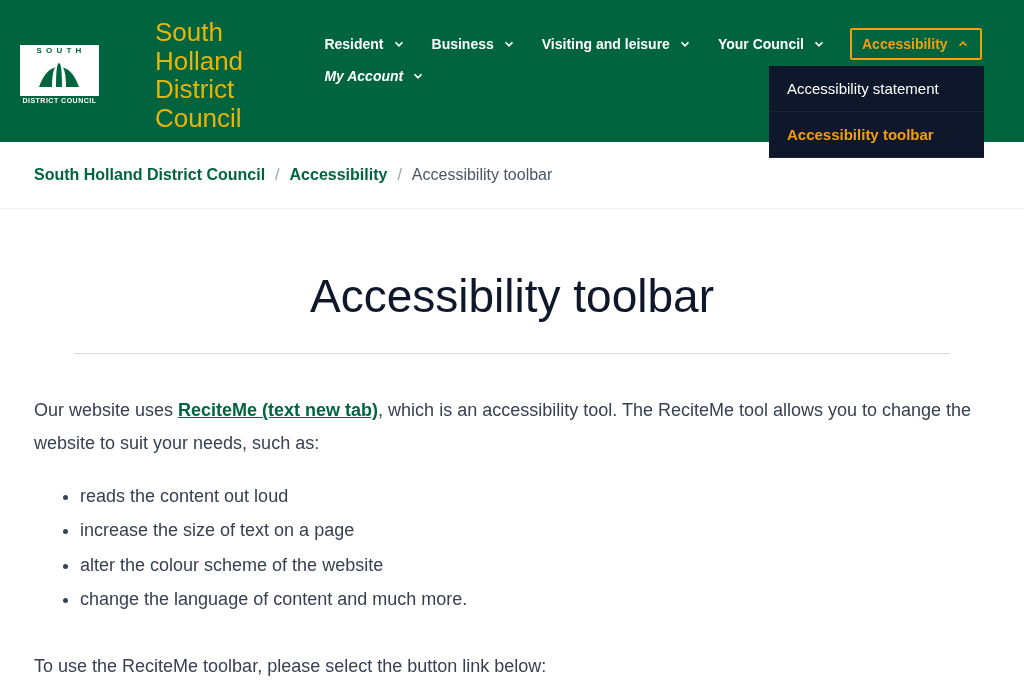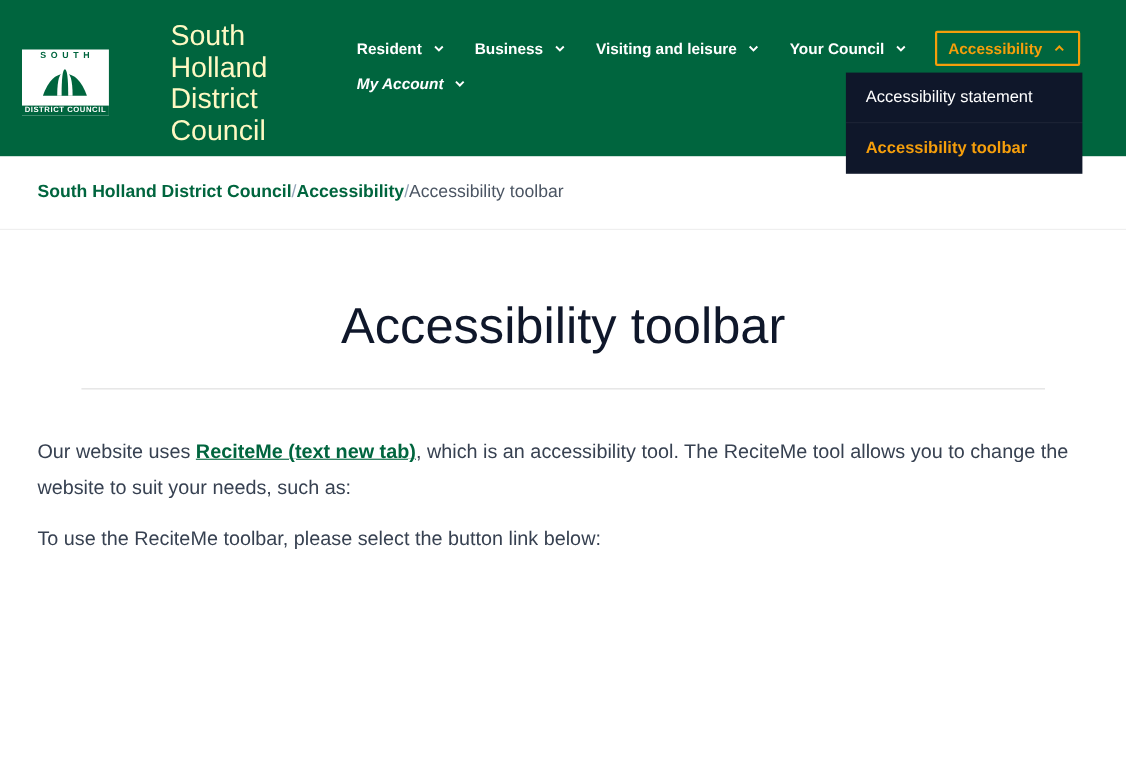--- a/index.html
+++ b/index.html
@@ -36,21 +36,21 @@
       font-size: 7px; letter-spacing: 0.5px; text-align: center;
       padding: 1px 0;
       font-weight: bold;
     }
     .logo-top-south {
       position: absolute; top: 1px; left: 0; right: 0;
       color: #00653e; font-size: 8px; font-weight: bold; letter-spacing: 1px; text-align: center;
     }
     
     .site-name {
-      color: #fef9c3;
+      color: #eab308;
       font-size: 26px;
       line-height: 1.1;
       font-weight: 400;
       margin-left: 44px;
     }
     
     .nav {
       display: flex;
       flex-wrap: wrap;
       gap: 4px 22px;
@@ -93,21 +93,21 @@
       font-size: 15px;
       cursor: pointer;
       border-bottom: 1px solid rgba(255,255,255,0.05);
     }
     .dropdown-item.current { color: #f59e0b; font-weight: 600; }
     
     .breadcrumb {
       padding: 24px 34px;
       font-size: 16px;
       display: flex;
-      gap: 0;
+      gap: 10px;
       align-items: center;
       border-bottom: 1px solid #eee;
     }
     .breadcrumb a { color: #00653e; font-weight: 600; text-decoration: none; }
     .breadcrumb .sep { color: #94a3b8; }
     .breadcrumb .current { color: #4b5563; }
     
     .content { padding: 0 34px 40px; }
     
     .page-title {
@@ -204,16 +204,22 @@
 </nav>
 
 <main class="content">
   <h1 class="page-title">Accessibility toolbar</h1>
   <div class="title-underline"></div>
 
   <p class="intro">
     <span>Our website uses </span><a href="#">ReciteMe (text new tab)</a><span>, which is an accessibility tool. The ReciteMe tool allows you to change the website to suit your needs, such as:</span>
   </p>
 
+  <ul class="features">
+    <li>reads the content out loud</li>
+    <li>increase the size of text on a page</li>
+    <li>alter the colour scheme of the website</li>
+    <li>change the language of content and much more.</li>
+  </ul>
 
   <p class="instruction">To use the ReciteMe toolbar, please select the button link below:</p>
 
 </main>
 
 </body></html>

